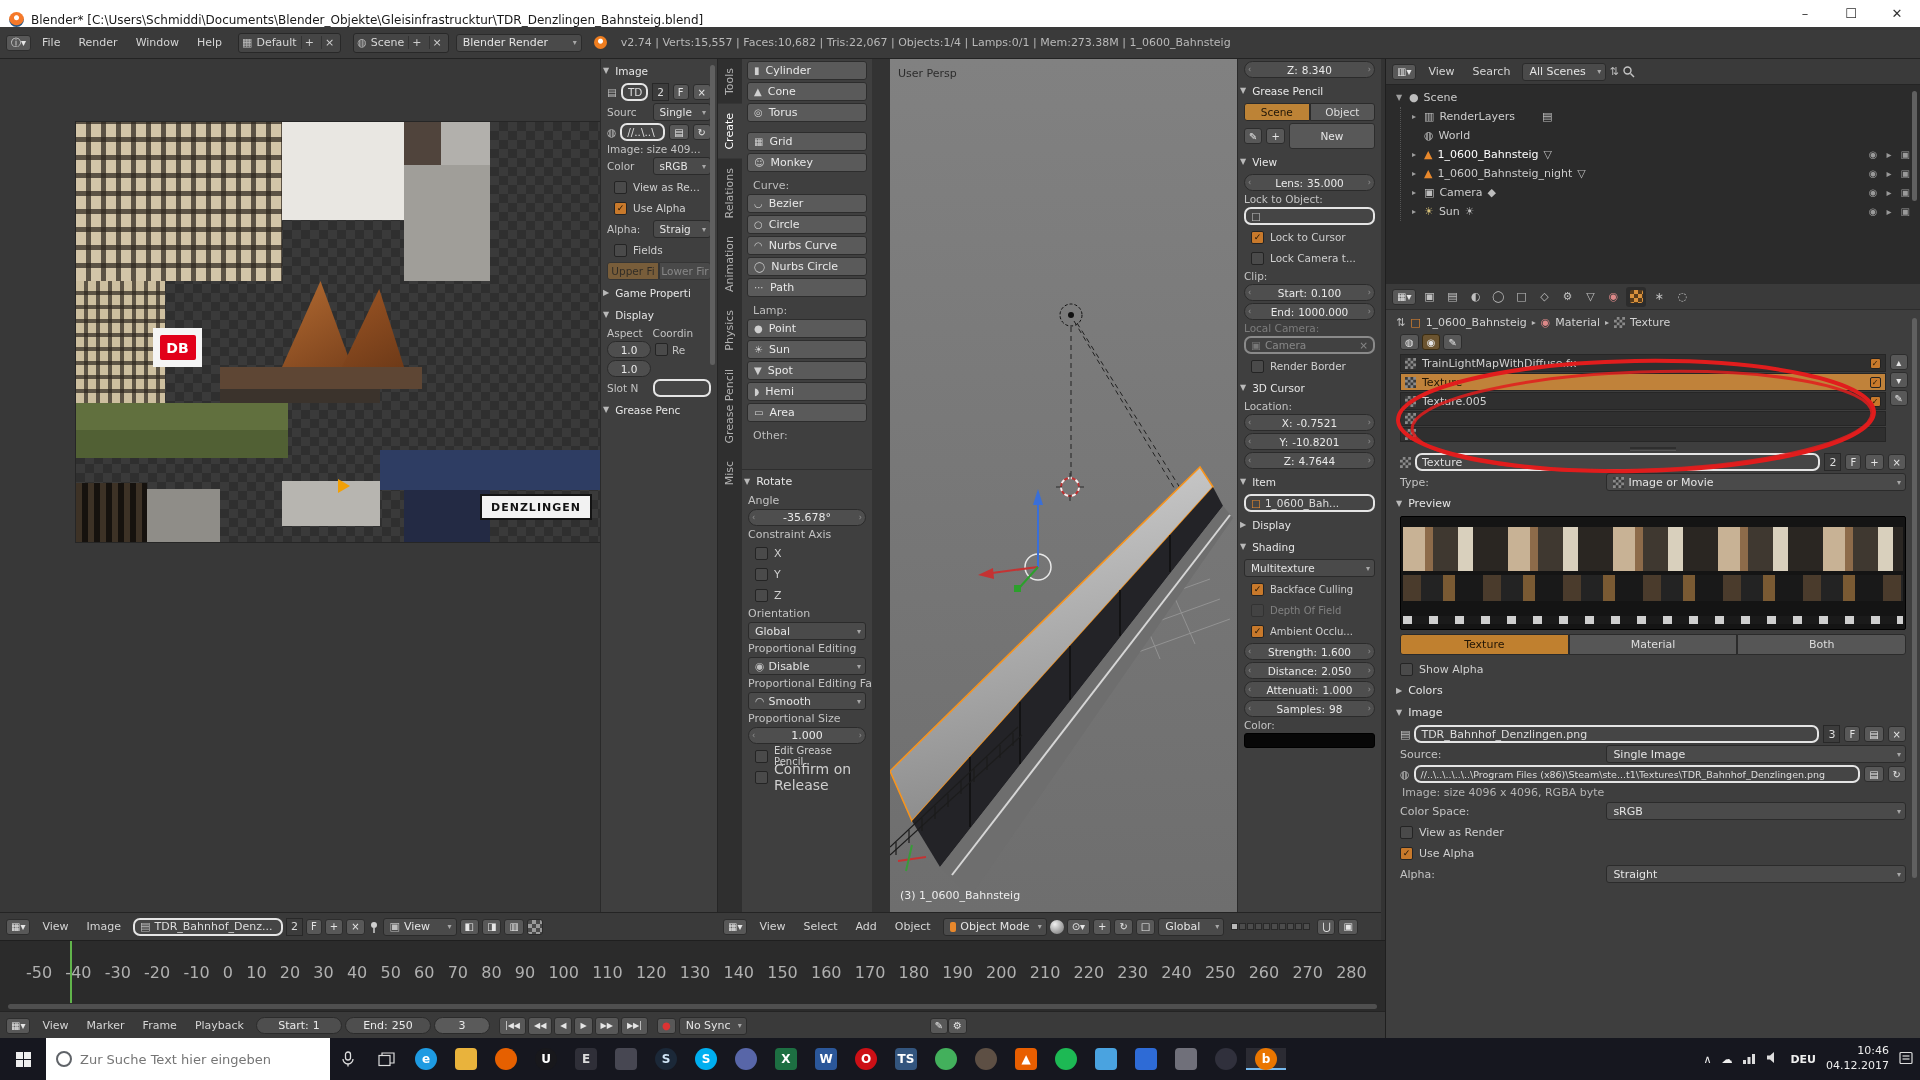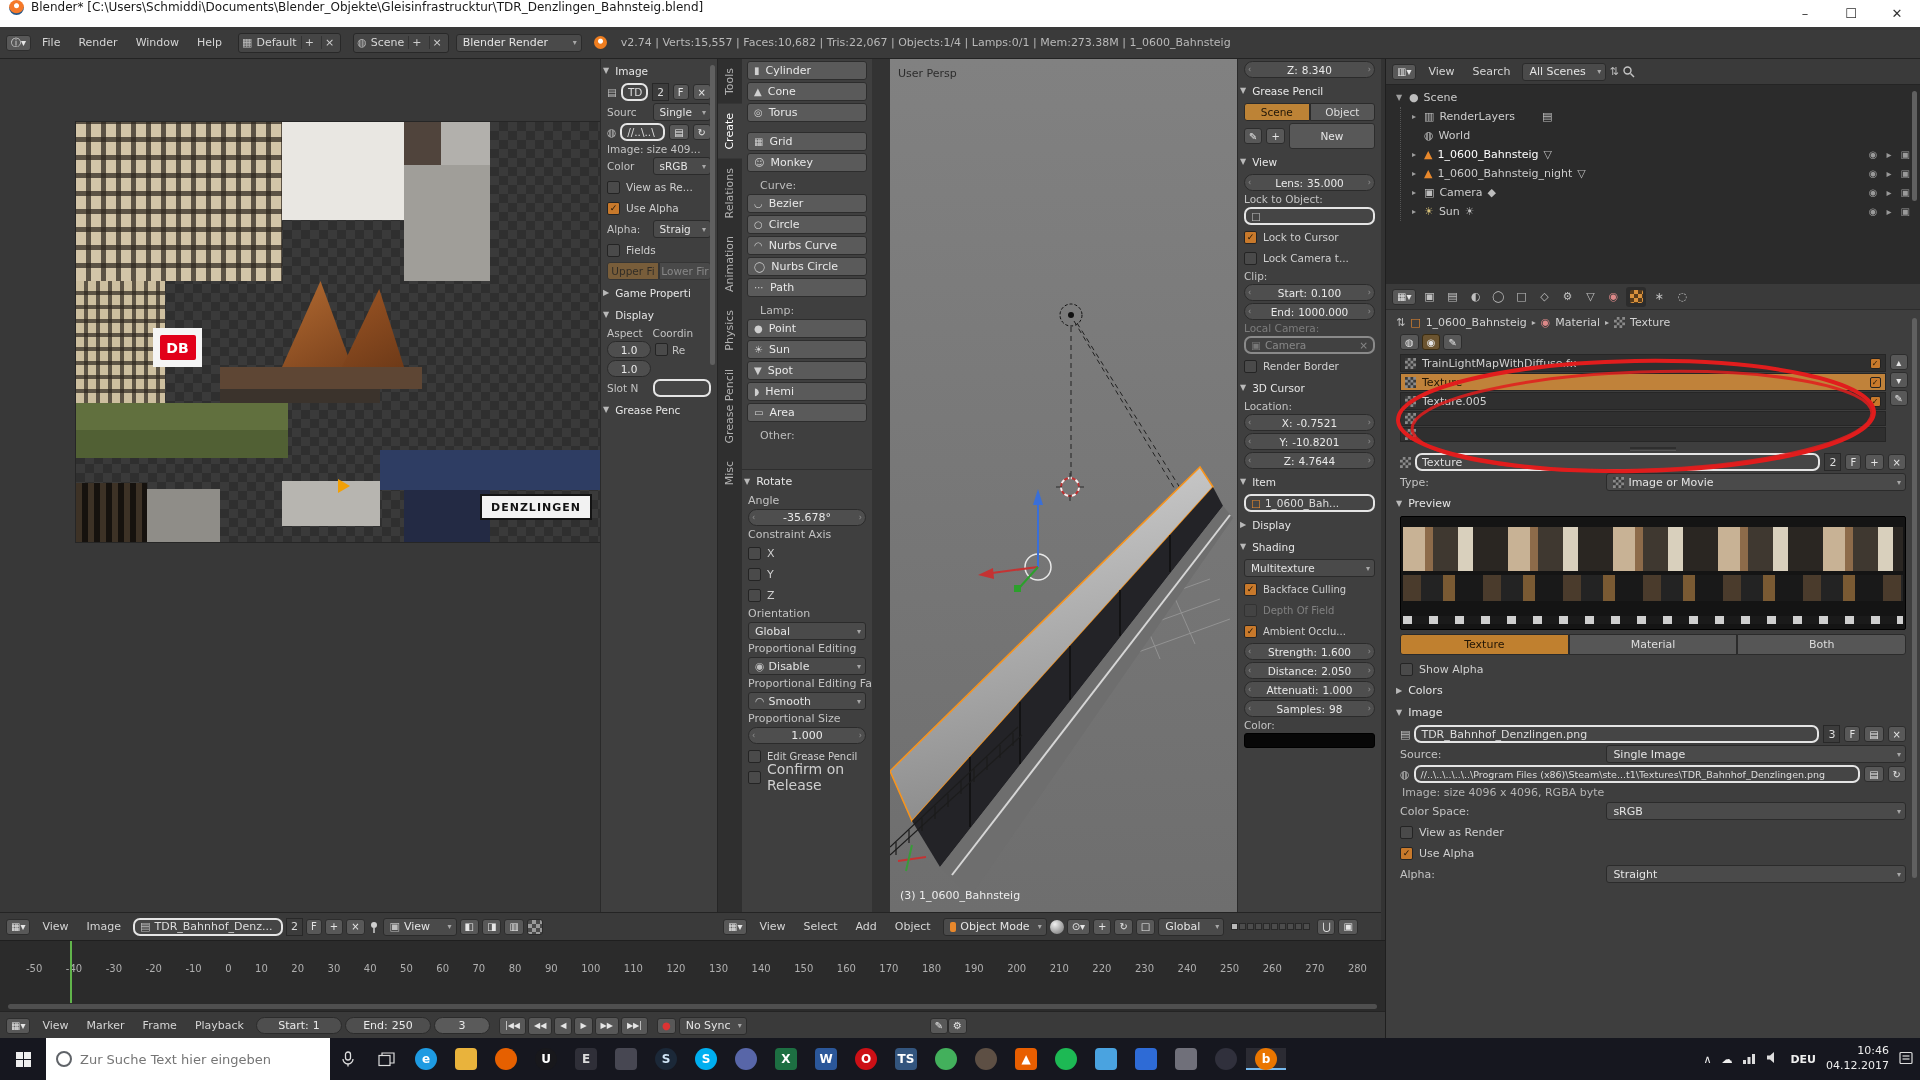--- a/index.html
+++ b/index.html
@@ -11,41 +11,41 @@
 .btn{display:inline-flex;align-items:center;justify-content:center;background:#585858;border:1px solid #2d2d2d;border-radius:3px;height:18px;padding:12px 6px;color:#e6e6e6;white-space:nowrap}
 .btn.sm{height:16px;padding:0 4px;font-size:10px}
 .tfield{display:flex;align-items:center;gap:4px;background:#454545;border:2px solid #e5e5e5;border-radius:7px;height:18px;padding:0 5px;color:#ddd;white-space:nowrap;overflow:hidden}
 .num{position:relative;display:flex;align-items:center;justify-content:center;gap:4px;background:#4e4e4e;border:1px solid #2b2b2b;border-radius:9px;height:17px;padding:0 12px;color:#e9e9e9;white-space:nowrap}
 .na{position:absolute;left:3px;font-size:8px;color:#969696}
 .nb{position:absolute;right:3px;font-size:8px;color:#969696}
 .dd{position:relative;display:flex;align-items:center;gap:4px;background:#4a4a4a;border:1px solid #2b2b2b;border-radius:3px;height:18px;padding:0 16px 0 6px;color:#e4e4e4;white-space:nowrap;overflow:hidden}
 .dcar{position:absolute;right:4px;font-size:8px;color:#a8a8a8}
 .cb{flex:none;width:13px;height:13px;background:#4a4a4a;border:1px solid #242424;border-radius:2px;display:inline-flex;align-items:center;justify-content:center;font-size:9px;color:#1b1205}
 .cb.on{background:#c8792b}
-.cbrow{display:flex;align-items:center;gap:6px;height:20px;margin:1px 6px;color:#cfcfcf}
+.cbrow{display:flex;align-items:center;gap:6px;height:20px;margin:1px 13px;color:#cfcfcf}
 .phead{display:flex;align-items:center;gap:6px;height:21px;margin:1px 2px;color:#e6e6e6}
 .tri{font-size:8px;color:#b9b9b9}
 .lbl{color:#c3c3c3;white-space:nowrap}
 .r{margin:2px 6px}
 .formrow{display:flex;align-items:center;margin:2px 6px;gap:4px}
 .formrow .lw{width:40%;color:#c3c3c3}
 .formrow .ctl{flex:1}
 .seg{display:flex;margin:2px 6px}
 .seg>span{flex:1;display:flex;align-items:center;justify-content:center;height:18px;background:#565656;border:1px solid #2b2b2b;color:#ddd}
 .seg>span:first-child{border-radius:3px 0 0 3px}
 .seg>span:last-child{border-radius:0 3px 3px 0}
 .seg>span.on{background:#bd8336;color:#221708}
 .chk{background:repeating-conic-gradient(#9a9a9a 0 25%,#4a4a4a 0 50%) 0 0/8px 8px}
 .chk.o{background:repeating-conic-gradient(#d8913c 0 25%,#5a3c1a 0 50%) 0 0/8px 8px}
 .mchk{flex:none;width:11px;height:11px;background:repeating-conic-gradient(#8a8a8a 0 25%,#3a3a3a 0 50%) 0 0/5.5px 5.5px}
 .icn{display:inline-flex;align-items:center;justify-content:center;color:#bdbdbd;flex:none}
 .vsb{position:absolute;width:5px;border-radius:3px;background:#606060}
 .badge{display:inline-flex;align-items:center;justify-content:center;background:#3c3c3c;border:1px solid #282828;height:18px;padding:0 4px;color:#ddd}
 
-#titlebar{left:0;top:0;width:1920px;height:27px;background:#fff;color:#191919;display:flex;align-items:flex-start;font-size:12px}
+#titlebar{left:0;top:0;width:1920px;height:27px;background:#fff;color:#191919;display:flex;align-items:flex-end;font-size:12px}
 #titlebar .blogo{width:15px;height:15px;margin:0 7px 0 9px;border-radius:50%;background:radial-gradient(circle at 50% 38%,#fff 0 2px,#f5792a 3px 7px,#265787 8px)}
 .wctl{width:46px;height:27px;display:flex;align-items:center;justify-content:center;color:#333;font-size:13px}
 
 #infobar{left:0;top:27px;width:1920px;height:32px;background:#3a3a3a;border-bottom:1px solid #232323;display:flex;align-items:center;padding:0 6px;gap:2px}
 .isel{display:flex;align-items:center;background:#454545;border:1px solid #282828;border-radius:3px;height:20px;padding:0 3px;gap:4px;margin:0 5px}
 .isel .mini{color:#cfcfcf;padding:0 3px;border-left:1px solid #333}
 #infobar .stats{color:#b9b9b9;margin-left:12px;white-space:nowrap}
 .olog{width:13px;height:13px;border-radius:50%;background:radial-gradient(circle at 50% 40%,#fff 0 2px,#ef7e20 3px)}
 
 #img-canvas{left:0;top:59px;width:600px;height:853px;background:#383838}
@@ -56,21 +56,21 @@
 .dblogo{width:36px;height:25px;margin:7px auto 0;background:#e2001a;border-radius:2px;color:#fff;font-weight:bold;font-size:14px;display:flex;align-items:center;justify-content:center}
 .dsign{display:flex;align-items:center;justify-content:center;background:#f2f2f2;border:2px solid #131313;color:#131313;font-weight:bold;font-size:11px;letter-spacing:1px}
 #img-npanel{left:600px;top:59px;width:117px;height:853px;background:#3f3f3f;border-left:1px solid #2a2a2a;font-size:10.5px}
 
 #ts-tabs{left:717px;top:59px;width:25px;height:853px;background:#2f2f2f;border-left:1px solid #252525;display:flex;flex-direction:column}
 .vtab{writing-mode:vertical-rl;transform:rotate(180deg);padding:9px 5px;color:#b2b2b2;white-space:nowrap}
 .vtab.active{background:#3f3f3f;color:#fff}
 #toolshelf{left:742px;top:59px;width:130px;height:853px;background:#3f3f3f}
 .titem{display:flex;align-items:center;gap:6px;background:#5a5a5a;border:1px solid #2d2d2d;border-radius:3px;height:19px;margin:2px 5px;padding:0 6px;color:#e8e8e8;white-space:nowrap;overflow:hidden}
 .ticon{font-size:10px;color:#cfcfcf;flex:none}
-.tlabel{margin:7px 18px 2px;color:#bdbdbd}
+.tlabel{margin:7px 11px 2px;color:#bdbdbd}
 
 #viewport{left:890px;top:59px;width:365px;height:853px;background:linear-gradient(#818181,#6e6e6e)}
 .vplabel{position:absolute;left:8px;top:8px;color:#2d2d2d}
 .vpobj{position:absolute;left:10px;bottom:10px;color:#ededed}
 
 #view-npanel{left:1237px;top:59px;width:144px;height:853px;background:#3f3f3f;border-left:1px solid #2a2a2a;font-size:10.5px}
 .swatch{height:15px;margin:2px 6px;background:#070707;border:1px solid #000;border-radius:3px}
 .dim{opacity:.45}
 
 .ehead{background:#3a3a3a;border-top:1px solid #242424;display:flex;align-items:center;padding:0 6px;gap:3px}
@@ -108,21 +108,21 @@
 .ptabs>span{flex:1;display:flex;align-items:center;justify-content:center;height:21px;background:#565656;border:1px solid #2b2b2b;color:#ddd}
 .ptabs>span:first-child{border-radius:3px 0 0 3px}
 .ptabs>span:last-child{border-radius:0 3px 3px 0}
 .ptabs>span.on{background:#c0802f;color:#211505}
 #props .formrow,#props .cbrow{margin-left:14px;margin-right:14px}
 #props .phead{margin-left:10px}
 .infotxt{margin:3px 16px;color:#b5b5b5}
 
 #timeline{left:0;top:940px;width:1385px;height:98px;background:#2b2b2b;border-top:1px solid #1f1f1f}
 .ticks{position:absolute;left:26px;right:18px;top:22px;height:16px;display:flex;justify-content:space-between}
-.tick{font-size:10px;color:#b0b0b0}
+.tick{font-size:16px;color:#b0b0b0}
 .playhead{position:absolute;left:70px;top:0;width:2px;height:62px;background:#61b44b}
 .tl-sb{position:absolute;left:8px;right:8px;top:63px;height:5px;background:#4f4f4f;border-radius:3px}
 #tl-header{position:absolute;left:0;top:70px;width:1385px;height:28px}
 .transport{display:flex;gap:2px;margin:0 6px}
 .transport .btn{font-size:8px;padding:0 5px}
 
 #taskbar{left:0;top:1038px;width:1920px;height:42px;background:#16171f;display:flex;align-items:stretch;color:#eee}
 .tbtn{width:46px;display:flex;align-items:center;justify-content:center}
 .sbox{width:284px;background:#fff;display:flex;align-items:center;gap:8px;padding:0 10px}
 .sbox input{border:none;outline:none;font-family:"DejaVu Sans",sans-serif;font-size:13px;color:#444;width:220px;background:transparent}

